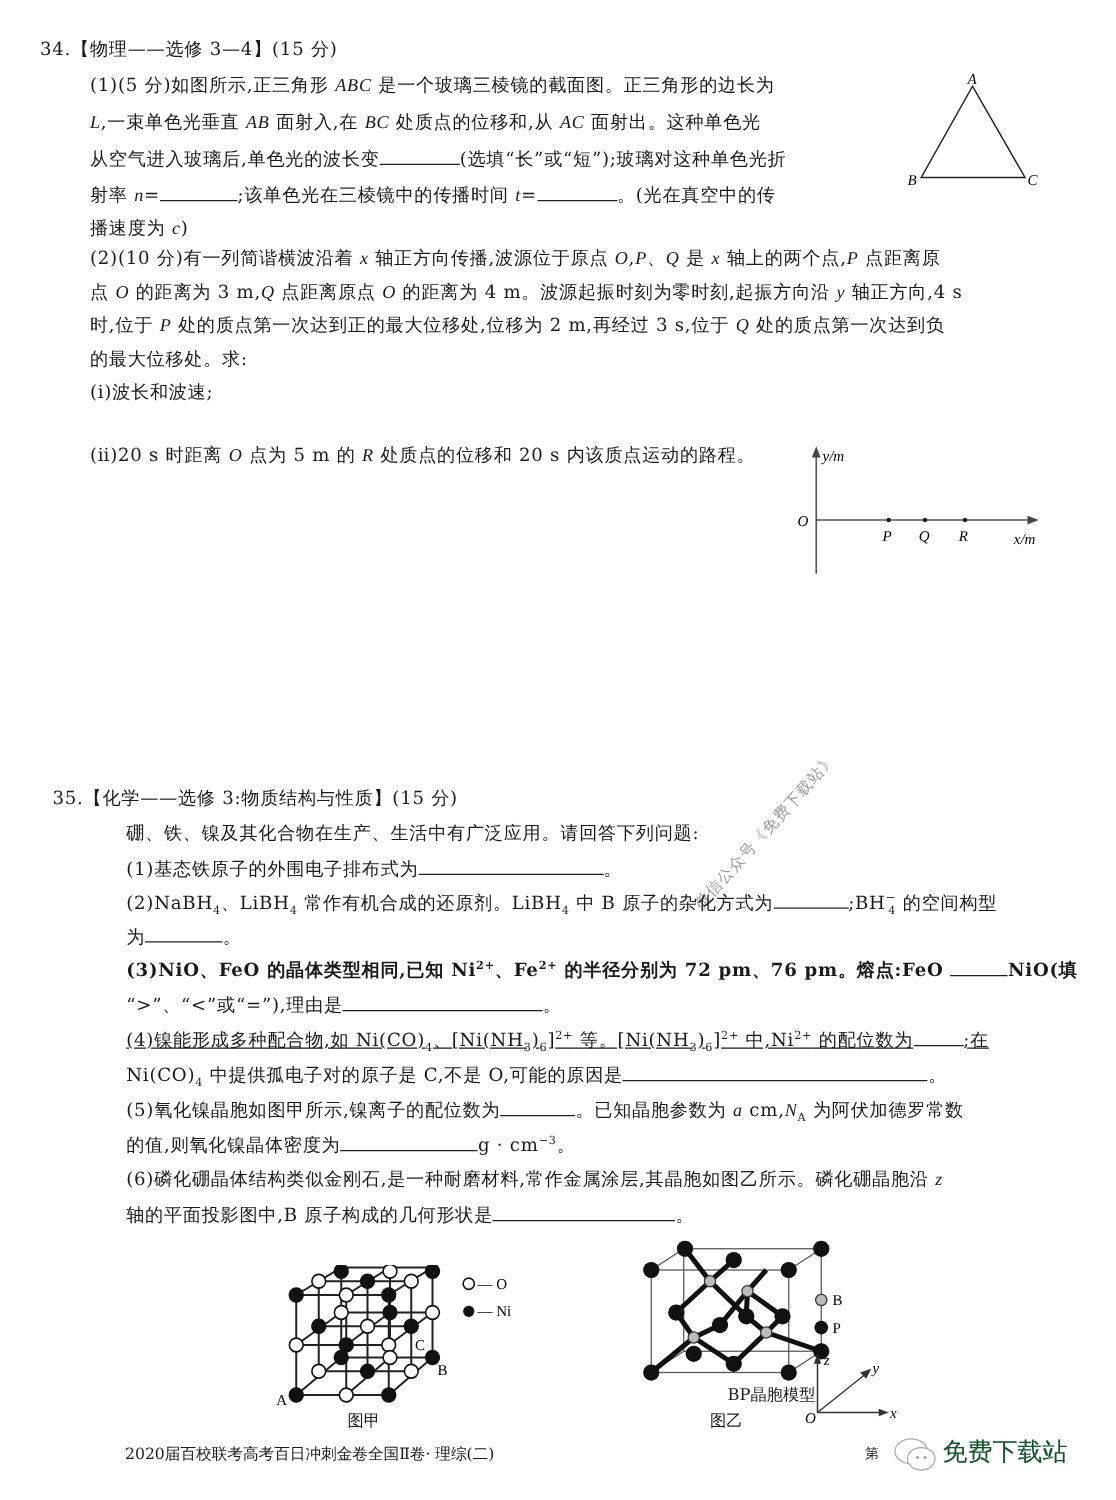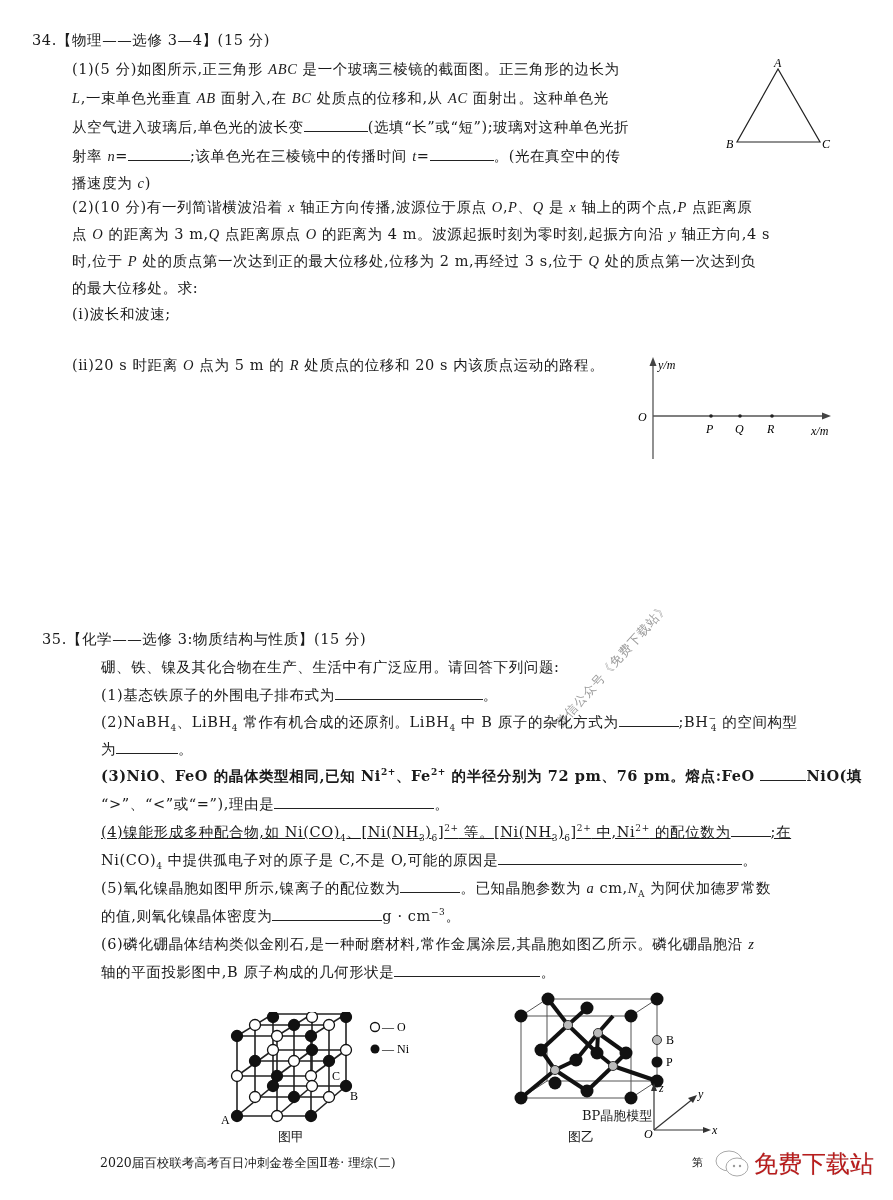--- a/index.html
+++ b/index.html
@@ -6,21 +6,21 @@
   body { width:893px; height:1200px; position:relative; overflow:hidden;
          font-family:"DejaVu Serif", "Liberation Serif", serif; color:#1a1a1a; }
   .line { position:absolute; font-size:14.5px; line-height:20px; white-space:nowrap; letter-spacing:0.6px; }
   .it { font-style:italic; font-family:"Liberation Serif", serif; }
   .blank { display:inline-block; border-bottom:1px solid #222; height:14px; vertical-align:baseline; }
   sub, sup { font-size:9px; line-height:0; }
   svg text { font-family:"Liberation Serif", serif; }
   .wm { position:absolute; transform:rotate(-48deg); transform-origin:left top; color:#9a9a9a;
         font-size:12.5px; font-family:"DejaVu Sans", sans-serif; letter-spacing:1px; white-space:nowrap; }
   .footer { position:absolute; font-size:12.5px; font-family:"DejaVu Serif", serif; white-space:nowrap; }
-  .brand { position:absolute; font-size:24px; color:#b91c1c; font-family:Liberation Serif, serif;
+  .brand { position:absolute; font-size:20px; color:#14532d; font-family:Liberation Serif, serif;
            text-shadow: 0 0 1px #ccc; white-space:nowrap; }
   .cap { position:absolute; font-size:13px; white-space:nowrap; font-family:"DejaVu Serif", serif; }
 </style>
 </head>
 <body>
 
 <div class="line" style="left:32px;top:30px;text-align:center;">34.【物理——选修 3—4】(15 分)</div>
 
 <div class="line" style="left:72px;top:59px;">
   <span>(1)(5 分)如图所示,正三角形 </span><span class="it">ABC</span><span> 是一个玻璃三棱镜的截面图。正三角形的边长为</span>

